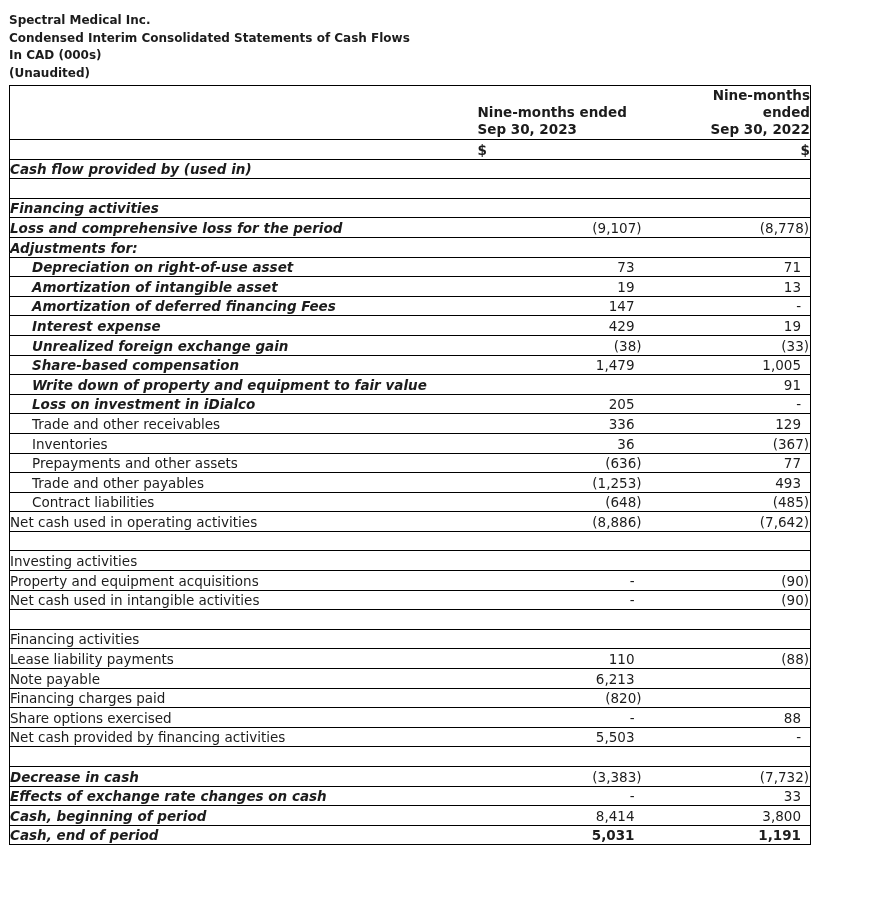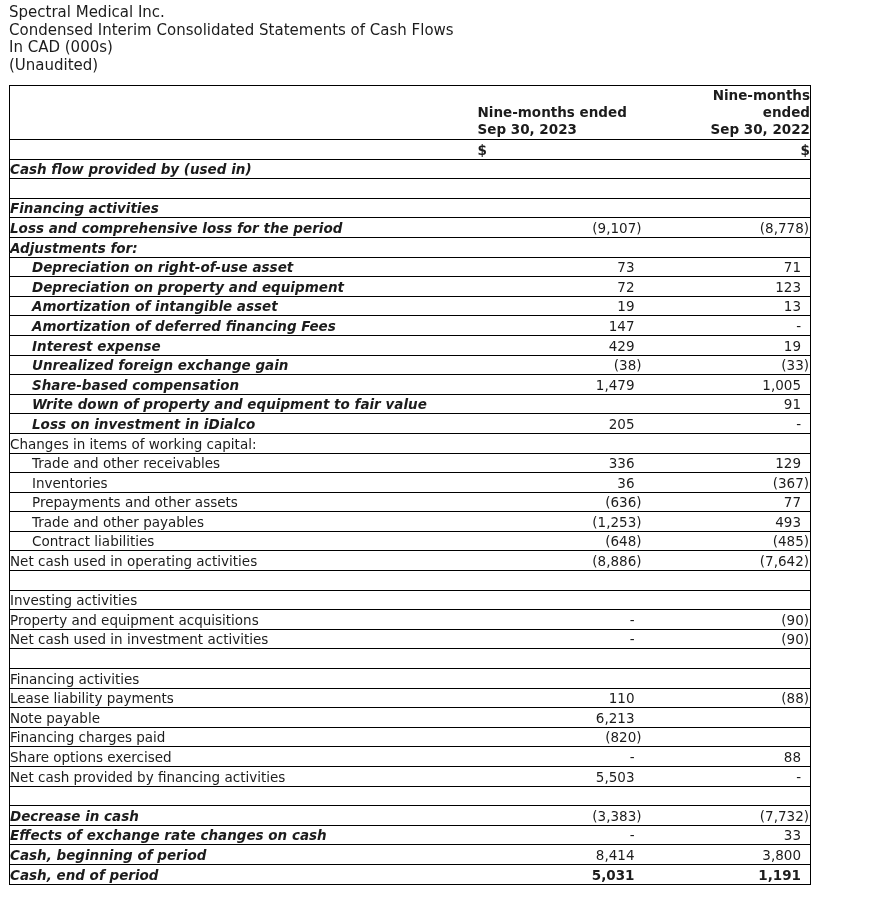--- a/index.html
+++ b/index.html
@@ -12,23 +12,23 @@
       height: 910px;
       position: relative;
       font-family: "DejaVu Sans", "Liberation Sans", sans-serif;
       color: #1c1c1c;
       font-size: 13px;
       overflow: hidden;
     }
     .doc-header {
       position: absolute;
       left: 9px;
-      top: 4px;
-      font-weight: normal;
-      font-size: 15px;
+      top: 12px;
+      font-weight: bold;
+      font-size: 12px;
       line-height: 17.5px;
     }
     .doc-header div { white-space: nowrap; }
 
     table.cf {
       position: absolute;
       left: 9px;
       top: 85px;
       width: 801px;
       border-collapse: collapse;
@@ -144,25 +144,20 @@
         <td class="lbl">Adjustments for:</td>
         <td class="num y1"><span class="v"></span></td>
         <td class="num y2"><span class="v"></span></td>
       </tr>
       <tr class="bold">
         <td class="lbl ind">Depreciation on right-of-use asset</td>
         <td class="num y1"><span class="v">73</span></td>
         <td class="num y2"><span class="v">71</span></td>
       </tr>
       <tr class="bold">
-        <td class="lbl ind">Depreciation on property and equipment</td>
-        <td class="num y1"><span class="v">72</span></td>
-        <td class="num y2"><span class="v">123</span></td>
-      </tr>
-      <tr class="bold">
         <td class="lbl ind">Amortization of intangible asset</td>
         <td class="num y1"><span class="v">19</span></td>
         <td class="num y2"><span class="v">13</span></td>
       </tr>
       <tr class="bold">
         <td class="lbl ind">Amortization of deferred financing Fees</td>
         <td class="num y1"><span class="v">147</span></td>
         <td class="num y2"><span class="v">-</span></td>
       </tr>
       <tr class="bold">
@@ -184,25 +179,20 @@
         <td class="lbl ind">Write down of property and equipment to fair value</td>
         <td class="num y1"><span class="v"></span></td>
         <td class="num y2"><span class="v">91</span></td>
       </tr>
       <tr class="bold">
         <td class="lbl ind">Loss on investment in iDialco</td>
         <td class="num y1"><span class="v">205</span></td>
         <td class="num y2"><span class="v">-</span></td>
       </tr>
       <tr>
-        <td class="lbl">Changes in items of working capital:</td>
-        <td class="num y1"><span class="v"></span></td>
-        <td class="num y2"><span class="v"></span></td>
-      </tr>
-      <tr>
         <td class="lbl ind">Trade and other receivables</td>
         <td class="num y1"><span class="v">336</span></td>
         <td class="num y2"><span class="v">129</span></td>
       </tr>
       <tr>
         <td class="lbl ind">Inventories</td>
         <td class="num y1"><span class="v">36</span></td>
         <td class="num y2"><span class="v neg">(367)</span></td>
       </tr>
       <tr>
@@ -234,21 +224,21 @@
         <td class="lbl">Investing activities</td>
         <td class="num y1"><span class="v"></span></td>
         <td class="num y2"><span class="v"></span></td>
       </tr>
       <tr>
         <td class="lbl">Property and equipment acquisitions</td>
         <td class="num y1"><span class="v">-</span></td>
         <td class="num y2"><span class="v neg">(90)</span></td>
       </tr>
       <tr>
-        <td class="lbl">Net cash used in investment activities</td>
+        <td class="lbl">Net cash used in intangible activities</td>
         <td class="num y1"><span class="v">-</span></td>
         <td class="num y2"><span class="v neg">(90)</span></td>
       </tr>
       <tr>
         <td class="lbl"></td>
         <td class="num y1"><span class="v"></span></td>
         <td class="num y2"><span class="v"></span></td>
       </tr>
       <tr>
         <td class="lbl">Financing activities</td>

